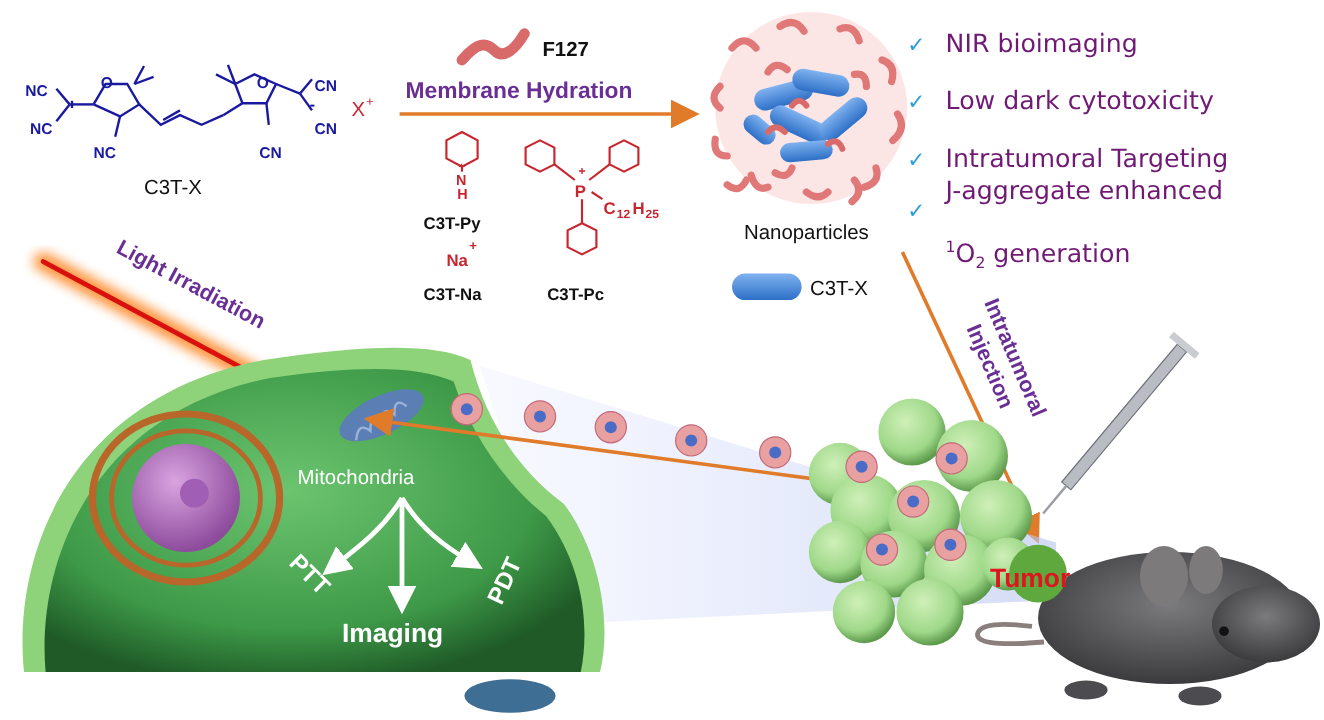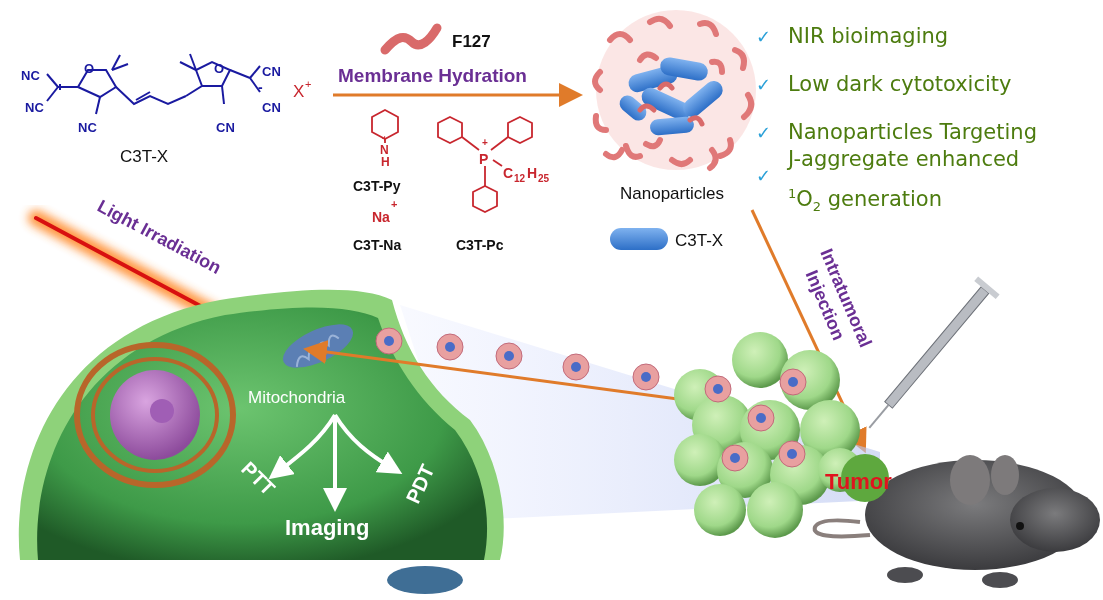--- a/index.html
+++ b/index.html
@@ -1,21 +1,21 @@
 <!DOCTYPE html>
 <html><head>
 <meta charset="utf-8">
 <style>
   html,body{margin:0;padding:0;background:#fff;}
   body{width:1103px;height:600px;position:relative;overflow:hidden;font-family:"Liberation Sans",sans-serif;}
   svg{position:absolute;left:0;top:0;}
   .chem{font-family:"Liberation Sans",sans-serif;font-weight:bold;}
   .lbl{font-family:"Liberation Sans",sans-serif;font-weight:bold;fill:#111;}
   .purple{fill:#6a2f94;font-family:"Liberation Sans",sans-serif;font-weight:bold;}
-  .feat{font-family:"DejaVu Sans",sans-serif;font-size:21px;color:#4d7c0f;position:absolute;left:788px;}
+  .feat{font-family:"DejaVu Sans",sans-serif;font-size:21px;color:#701a75;position:absolute;left:788px;}
   .check{position:absolute;left:756px;color:#2aa0d8;font-size:18px;}
 </style>
 </head>
 <body>
 
 <svg width="1103" height="600" viewBox="0 0 1103 600">
   <defs>
     <radialGradient id="cellG" cx="45%" cy="40%" r="65%">
       <stop offset="0%" stop-color="#6cc46f"></stop>
       <stop offset="70%" stop-color="#3e9a48"></stop>
@@ -276,19 +276,19 @@
   <circle cx="865" cy="478" r="24" fill="#5ea83e"></circle>
   <text x="825" y="489" font-size="22" font-weight="bold" fill="#e0141e" font-family="Liberation Sans, sans-serif">Tumor</text>
 </svg>
 
 <div>
   <span class="check" style="top:26px">✓</span>
   <div class="feat" style="top:24px">NIR bioimaging</div>
   <span class="check" style="top:74px">✓</span>
   <div class="feat" style="top:72px">Low dark cytotoxicity</div>
   <span class="check" style="top:122px">✓</span>
-  <div class="feat" style="top:120px">Nanoparticles Targeting</div>
+  <div class="feat" style="top:120px">Intratumoral Targeting</div>
   <span class="check" style="top:165px">✓</span>
   <div class="feat" style="top:147px">J-aggregate enhanced</div>
-  <div class="feat" style="top:186px">
+  <div class="feat" style="top:199px">
     <sup style="font-size:13px">1</sup><span>O</span><sub style="font-size:13px">2</sub><span> generation</span>
   </div>
 </div>
 
 </body></html>

